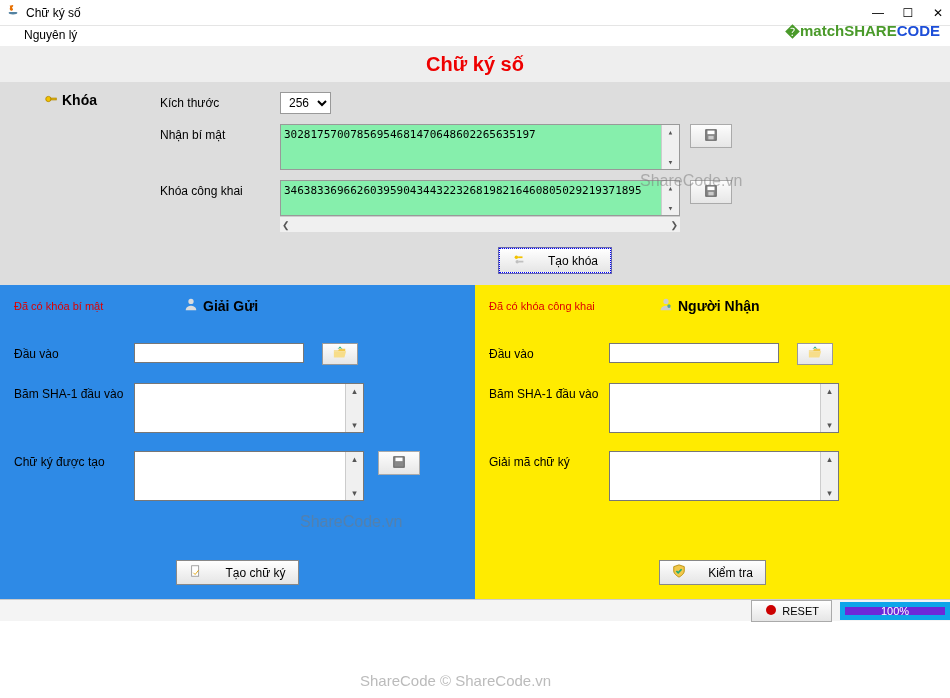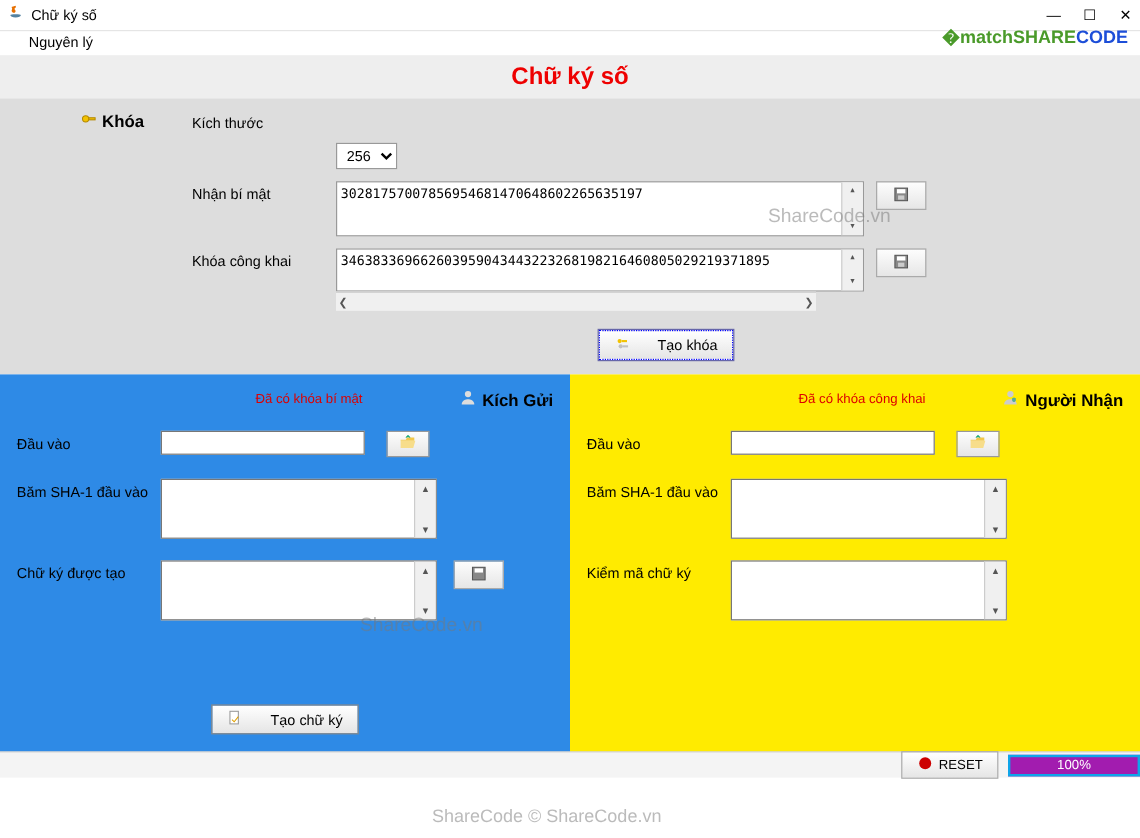--- a/index.html
+++ b/index.html
@@ -34,43 +34,41 @@
     }
     .header-title { color: #e00; font-weight: bold; font-size: 20px; }
     .key-section {
       background: #ddd;
       padding: 10px 0 12px 0;
     }
     .key-row { display: flex; align-items: flex-start; }
     .key-left {
       width: 160px;
       display: flex;
-      align-items: center;
       justify-content: flex-start;
-      padding-left: 67px;
+      padding-left: 44px;
       gap: 4px;
       font-weight: bold;
       font-size: 14px;
     }
     .key-fields { flex: 1; }
     .field-row { display: flex; align-items: flex-start; margin-bottom: 10px; }
     .field-label { width: 120px; padding-top: 4px; }
     .select-box {
       border: 1px solid #999;
       background: #fff;
       height: 22px;
       padding: 1px 4px;
       font-family: inherit;
       font-size: 12px;
-      margin-top: 27px;
     }
     .textarea-wrap {
-      width: 440px;
+      width: 400px;
       height: 46px;
-      background: #ffffff;
+      background: #86efac;
       border: 1px solid #999;
       display: flex;
       font-family: monospace;
       font-size: 11px;
     }
     .textarea-wrap.small { height: 36px; }
     .textarea-content { flex: 1; padding: 3px; overflow: hidden; white-space: nowrap; }
     .sb-v { width: 18px; background: #f0f0f0; border-left: 1px solid #ccc; display:flex; flex-direction:column; justify-content:space-between; }
     .sb-h { height: 16px; background: #f0f0f0; border-top: 1px solid #ccc; display:flex; justify-content:space-between; align-items:center; padding:0 2px; font-size:9px; color:#555;}
     .sb-btn { height: 14px; width:100%; text-align:center; font-size:9px; color:#555; line-height:14px; }
@@ -89,33 +87,33 @@
       padding: 3px 12px;
       display:inline-flex; align-items:center; gap:22px;
       font-size:12px;
       cursor:default;
     }
     .main-btn.focus { border: 1px dotted #00f; outline:1px solid #66a; }
     .panels { display:flex; height: 314px; }
     .panel { flex:1; padding: 12px 14px 8px 14px; display:flex; flex-direction:column; }
     .panel-left { background:#2e8ae6; color:#000; }
     .panel-right { background:#ffeb00; color:#000; }
-    .panel-head { display:flex; align-items:center; margin-bottom:18px;justify-content:flex-end; }
+    .panel-head { display:flex; align-items:center; margin-bottom:29px; }
     .status-txt { color:#d00; font-size:11px; width:170px; }
     .panel-title { font-weight:bold; font-size:14px; display:flex; align-items:center; gap:5px; }
     .pf-row { display:flex; align-items:flex-start; margin-bottom:18px; }
     .pf-label { width:120px; padding-top:4px; font-size:12px; }
     .pf-input { width:170px; height:20px; border:1px solid #777; background:#fff; }
     .open-btn { width:36px; height:22px; margin-left:18px; border:1px solid #999; background:linear-gradient(#fdfdfd,#e6e6e6); display:inline-flex; align-items:center; justify-content:center; cursor:default;}
     .pf-textarea { width:230px; height:50px; background:#fff; border:1px solid #777; display:flex; }
     .pf-ta-content{ flex:1; }
     .panel-bottom { display:flex; justify-content:center; gap:10px; margin-top:auto; padding-bottom:6px;}
     .statusbar { height:22px; display:flex; justify-content:flex-end; align-items:center; border-top:1px solid #ccc; background:#f4f4f4; }
     .reset-btn { border:1px solid #aaa; background:linear-gradient(#fff,#e5e5e5); padding:2px 12px; display:inline-flex; align-items:center; gap:4px; font-size:11px; cursor:default;}
-    .progress { width:110px; height:18px; background:#a21caf; color:#fff; display:flex; align-items:center; justify-content:center; font-size:11px; margin-left:8px; border:2px solid #0ea5e9;}
+    .progress { width:110px; height:18px; background:#6d28d9; color:#fff; display:flex; align-items:center; justify-content:center; font-size:11px; margin-left:8px; border:5px solid #0ea5e9;}
     .watermark { position:absolute; color:rgba(120,120,120,0.5); font-size:16px; pointer-events:none; }
     .wm1{ left:640px; top:172px; }
     .wm2{ left:300px; top:513px; }
     .wm3{ left:360px; top:672px; font-size:15px; }
     .logo { position:absolute; right:10px; top:20px; font-weight:bold; font-size:15px; color:#4a9a2a; }
     .logo .orange{ color:#1d4ed8; }
     .java-icon svg{ width:14px; height:14px; }
     .icon-sm svg{ width:14px; height:14px; }
   </style>
 </head>
@@ -226,21 +224,21 @@
 <div class="panels">
 
   <div class="panel panel-left">
     <div class="panel-head">
       <span class="status-txt">Đã có khóa bí mật</span>
       <span class="panel-title">
         <span class="icon-sm"><svg viewBox="0 0 16 16">
               <circle cx="8" cy="5" r="3" fill="#ddd"></circle>
               <path d="M2 15c0-4 4-5 6-5s6 1 6 5" fill="#ddd"></path>
             </svg></span>
-        <span>Kích Gửi</span>
+        <span>Giải Gửi</span>
       </span>
     </div>
     <div class="pf-row">
       <div class="pf-label">Đầu vào</div>
       <input class="pf-input" value="" style="">
       <span class="open-btn">
         <span class="icon-sm"><svg viewBox="0 0 16 16">
               <path d="M1 5h5l1-2h7v3H1z" fill="#f2c84b"></path>
               <path d="M1 6h14l-2 7H1z" fill="#f7dd8a"></path>
               <path d="M8 3v-2m-2 2l2-2 2 2" stroke="#2a7" fill="none"></path>
@@ -311,28 +309,37 @@
       <div class="pf-label">Băm SHA-1 đầu vào</div>
       <div class="pf-textarea">
         <div class="pf-ta-content"></div>
         <div class="sb-v">
             <div class="sb-btn">▴</div>
             <div class="sb-btn">▾</div>
           </div>
       </div>
     </div>
     <div class="pf-row">
-      <div class="pf-label">Kiểm mã chữ ký</div>
+      <div class="pf-label">Giải mã chữ ký</div>
       <div class="pf-textarea">
         <div class="pf-ta-content"></div>
         <div class="sb-v">
             <div class="sb-btn">▴</div>
             <div class="sb-btn">▾</div>
           </div>
       </div>
+    </div>
+    <div class="panel-bottom">
+      <span class="main-btn">
+        <span class="icon-sm"><svg viewBox="0 0 16 16">
+              <path d="M8 1l6 2v5c0 4-6 7-6 7s-6-3-6-7V3z" fill="#f2c84b" stroke="#b58900"></path>
+              <path d="M5 8l2 2 4-4" stroke="#2a7" fill="none" stroke-width="2"></path>
+            </svg></span>
+        <span>Kiểm tra</span>
+      </span>
     </div>
   </div>
 </div>
 
 <div class="statusbar">
   <span class="reset-btn">
     <span class="icon-sm"><svg viewBox="0 0 14 14">
           <circle cx="7" cy="7" r="5" fill="#c00"></circle>
         </svg></span>
     <span>RESET</span>

